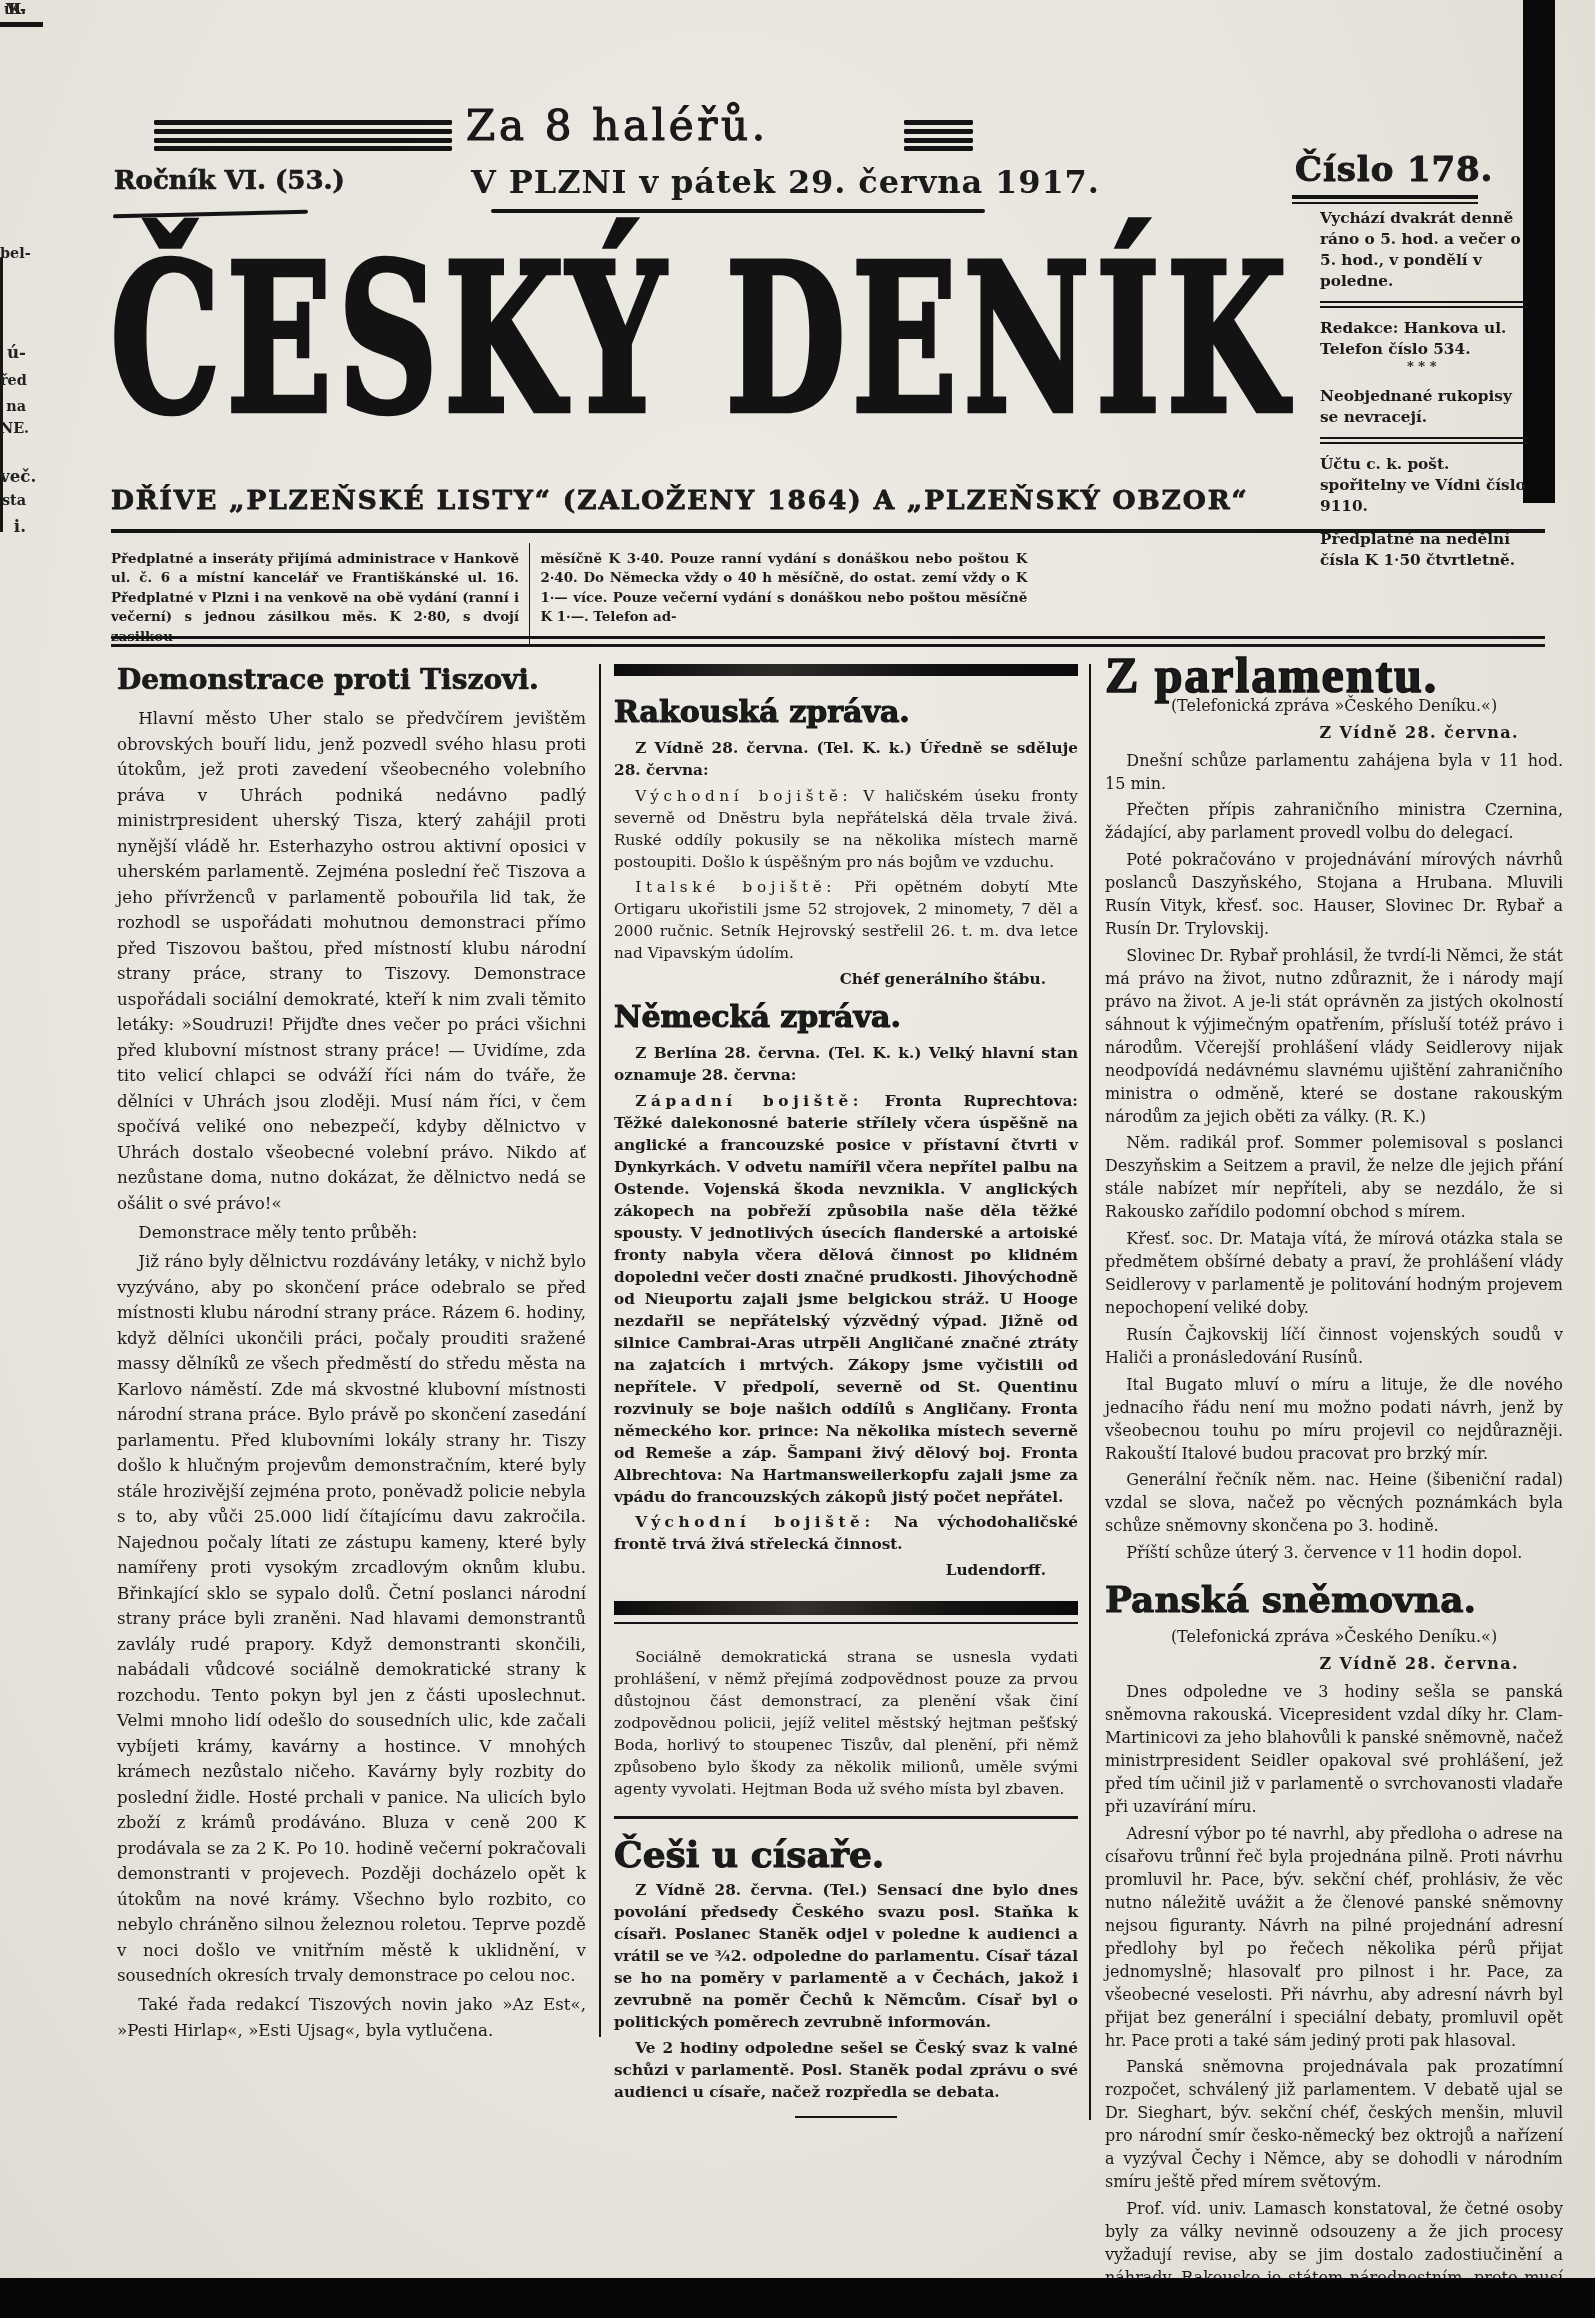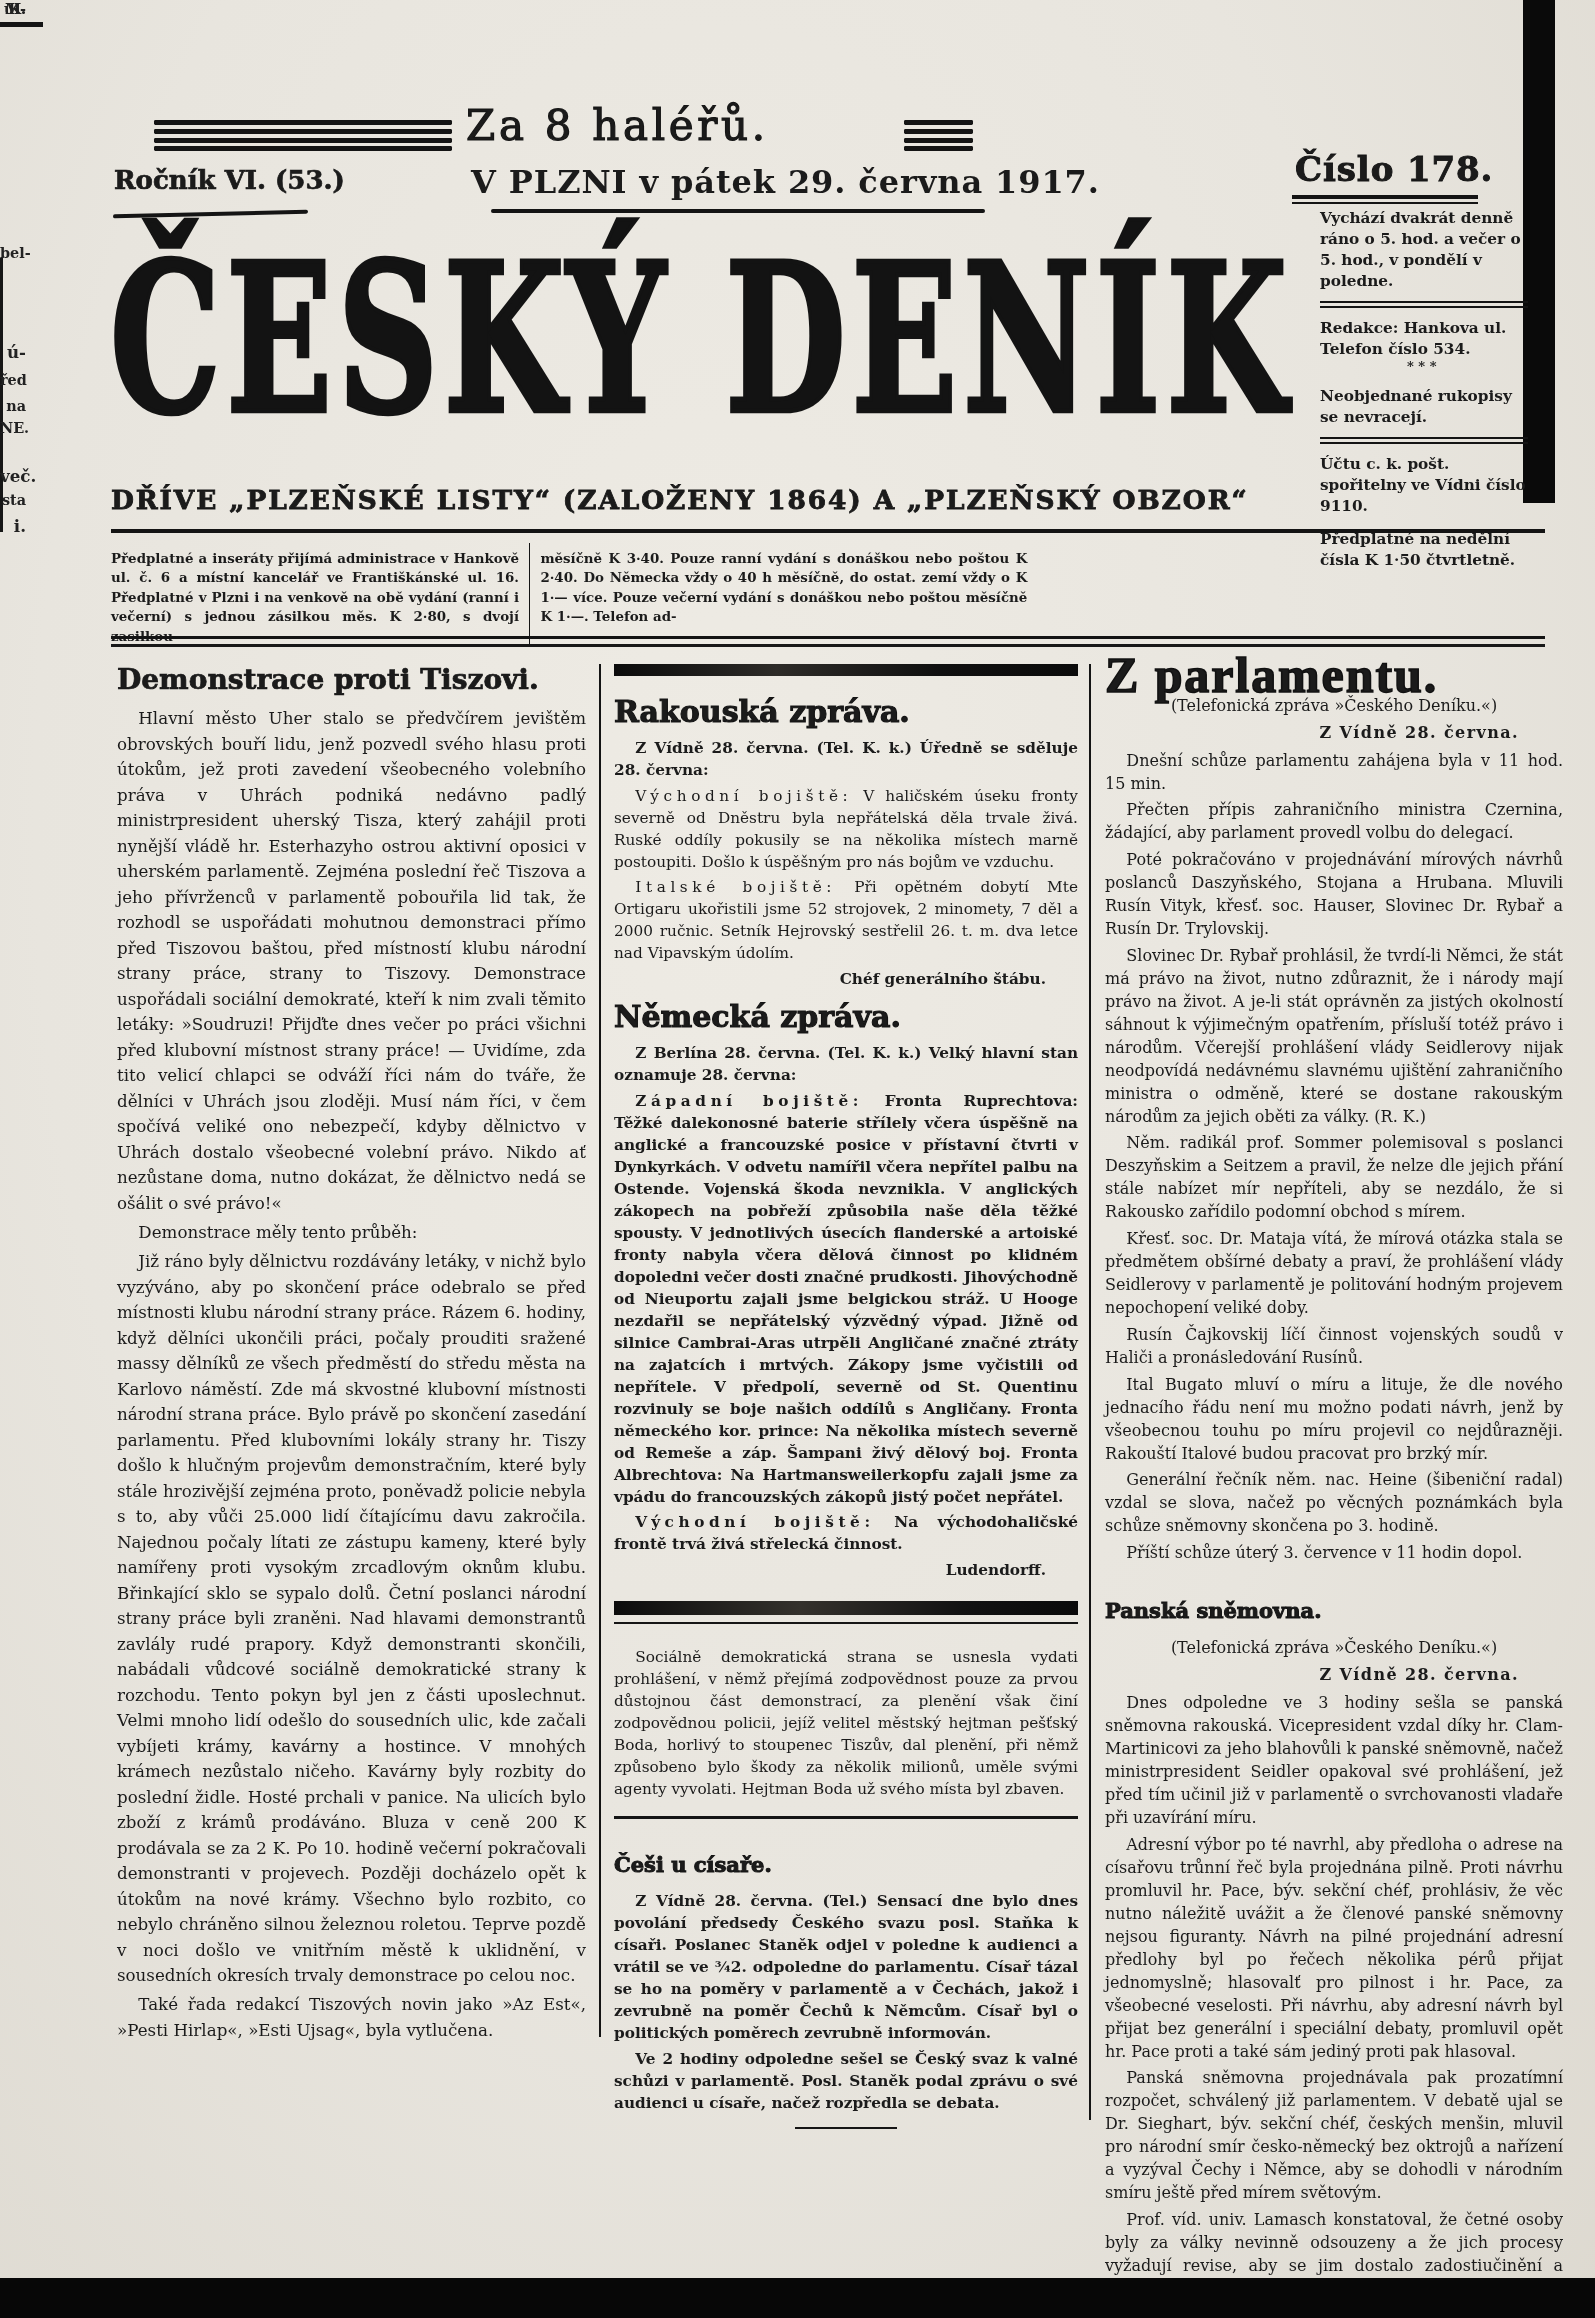--- a/index.html
+++ b/index.html
@@ -68,21 +68,21 @@
   .col2{left:614px;width:464px;font-size:15.3px;line-height:22px;}
   .col3{left:1105px;width:458px;font-size:16px;line-height:23px;}
   .body-p{margin:0 0 3.7px 0;text-align:justify;text-indent:21.3px;}
   .bold{font-weight:bold;}
   .gesperrt{letter-spacing:0.3em;}
   .sig{margin:1.9px 0 4.6px 0;text-align:right;padding-right:32px;font-weight:bold;text-indent:0;}
   .headline{font-weight:bold;text-align:left;margin:2.8px 0 14px 0;-webkit-text-stroke:0.7px #151515;}
   .hl1{font-size:28px;}
   .hl2{font-size:30px;margin-top:16px;-webkit-text-stroke:1.1px #131313;}
   .hl3{font-size:50px;margin:0 0 6.5px 0;letter-spacing:1.9px;font-family:Liberation Serif, serif;-webkit-text-stroke:1.5px #111;}
-  .hl4{font-size:21px;margin-top:35px;-webkit-text-stroke:1px #131313;}
+  .hl4{font-size:36px;margin-top:24px;-webkit-text-stroke:1px #131313;}
   .black-bar{height:12px;background:linear-gradient(90deg,#0b0b0b,#2d2b28 35%,#101010 70%,#0b0b0b);margin-bottom:25px;}
   .black-bar2{height:14px;background:linear-gradient(90deg,#0c0c0c,#34312c 40%,#121212 75%,#0a0a0a);margin-top:19.5px;}
   .thin-rule{height:2.3px;background:#151515;margin:7.4px 0 22px 0;}
   .mid-rule{height:2.8px;background:#151515;margin:16px 0 17.6px 0;}
   .short-rule{width:102px;height:2.3px;background:#151515;margin:13px auto 0 auto;}
   .tel-note{text-align:center;margin:0 0 4.6px 0;text-indent:0;}
   .dl-right{text-align:right;padding-right:44px;font-weight:bold;letter-spacing:1.4px;margin:0 0 4.6px 0;text-indent:0;}
 </style>
 </head>
 <body>

